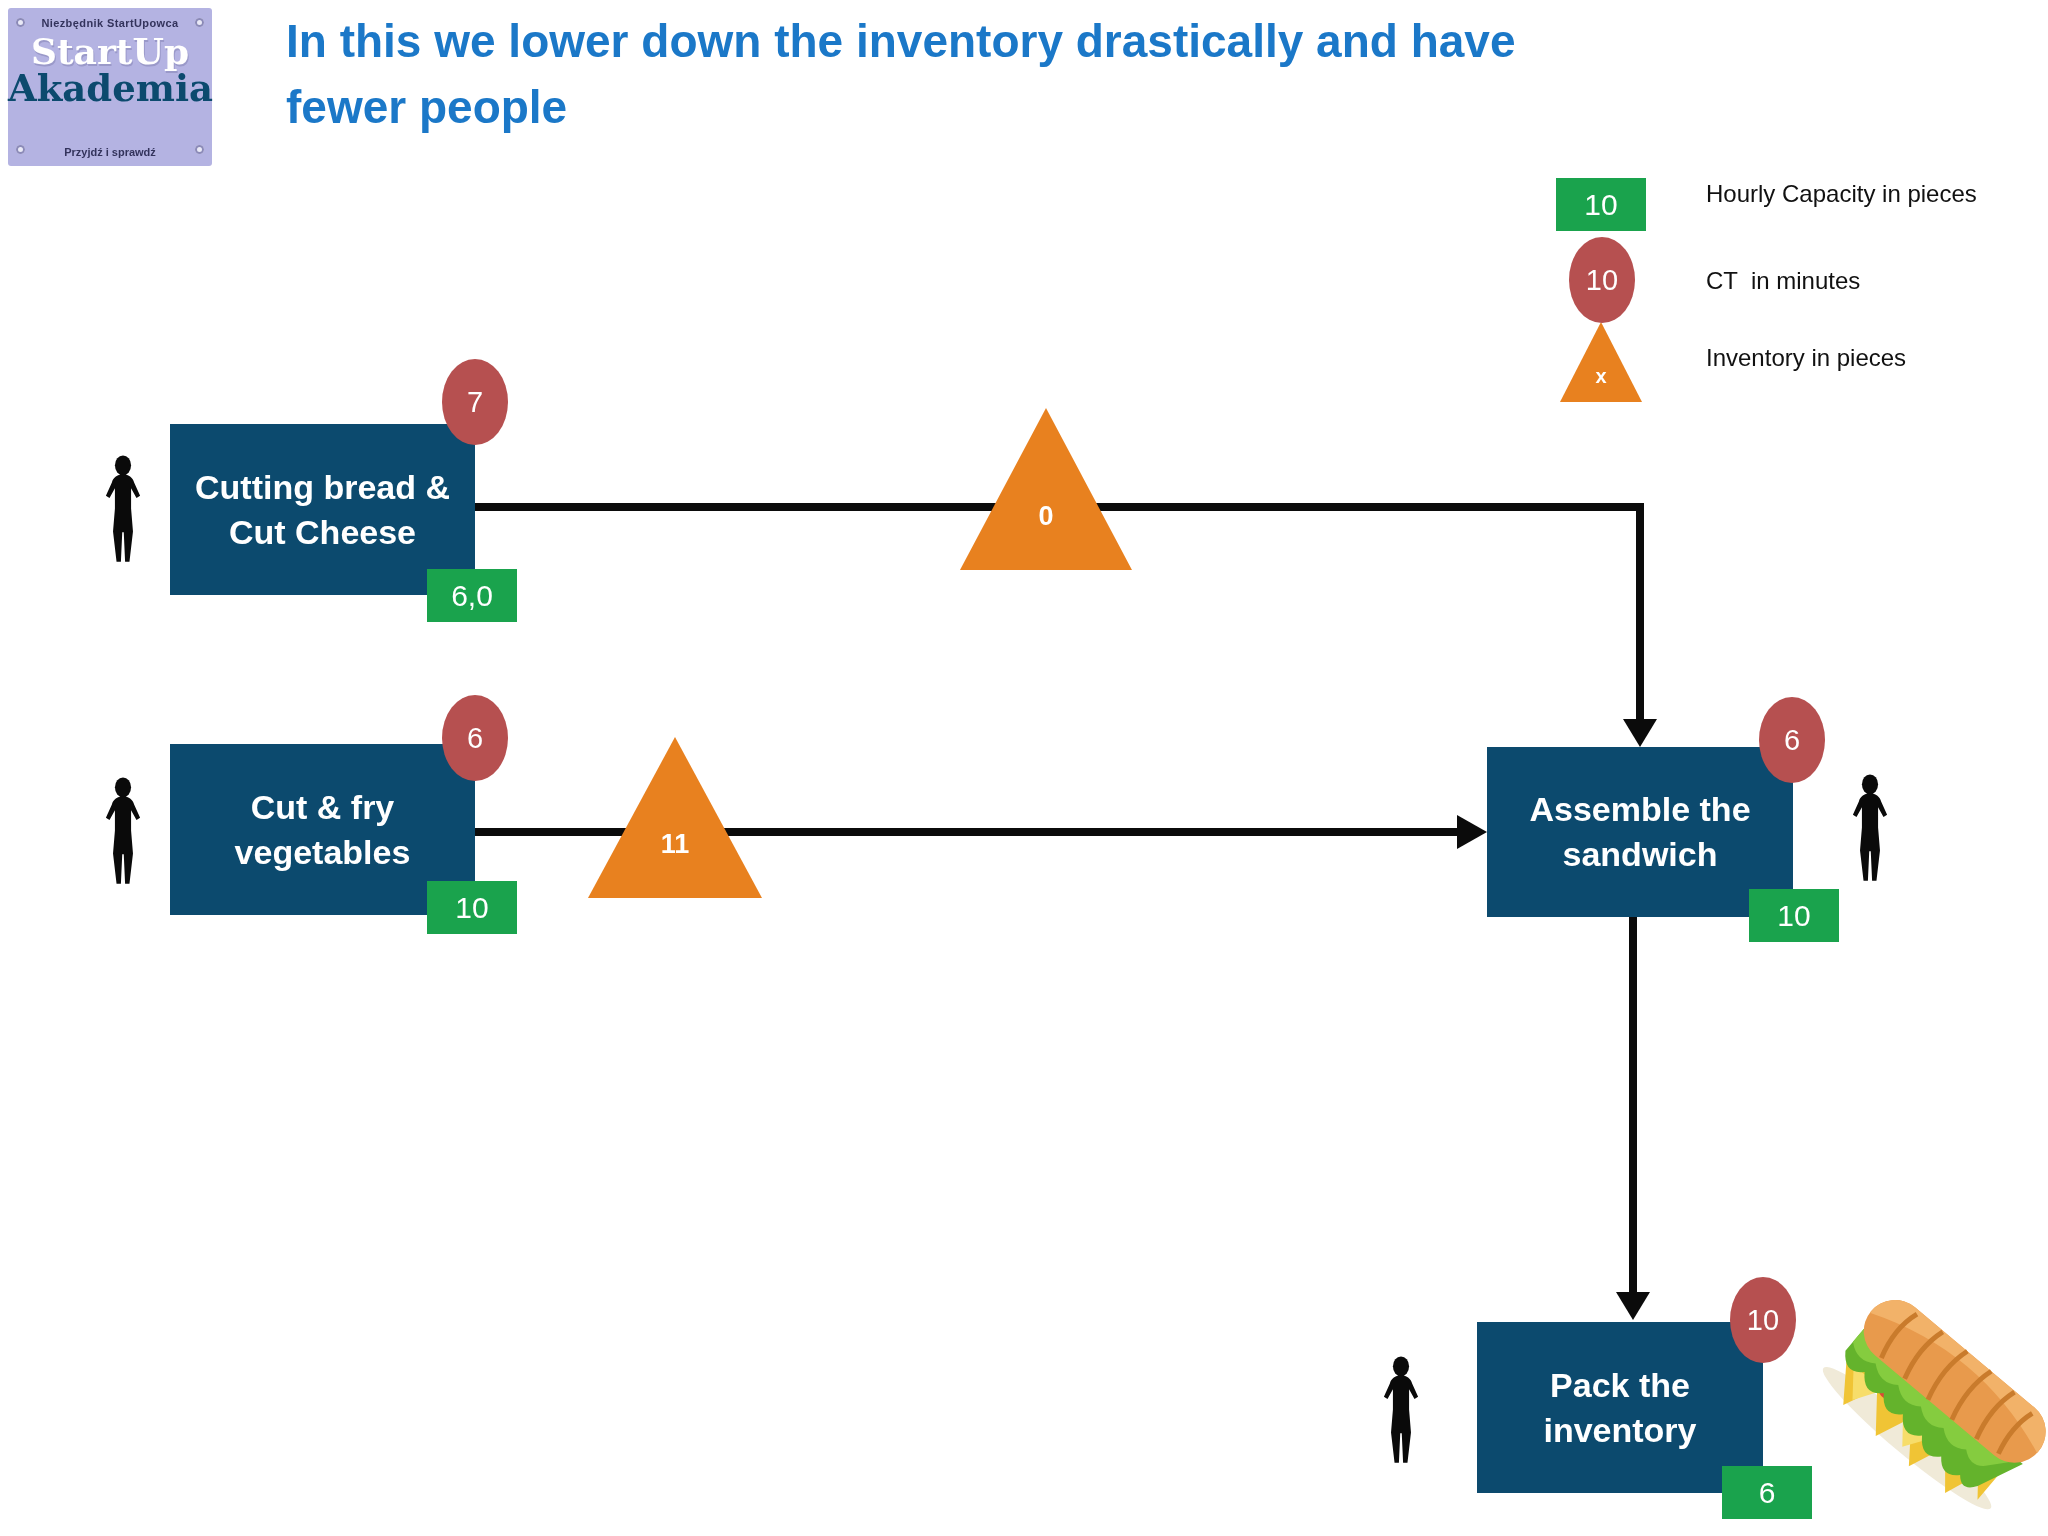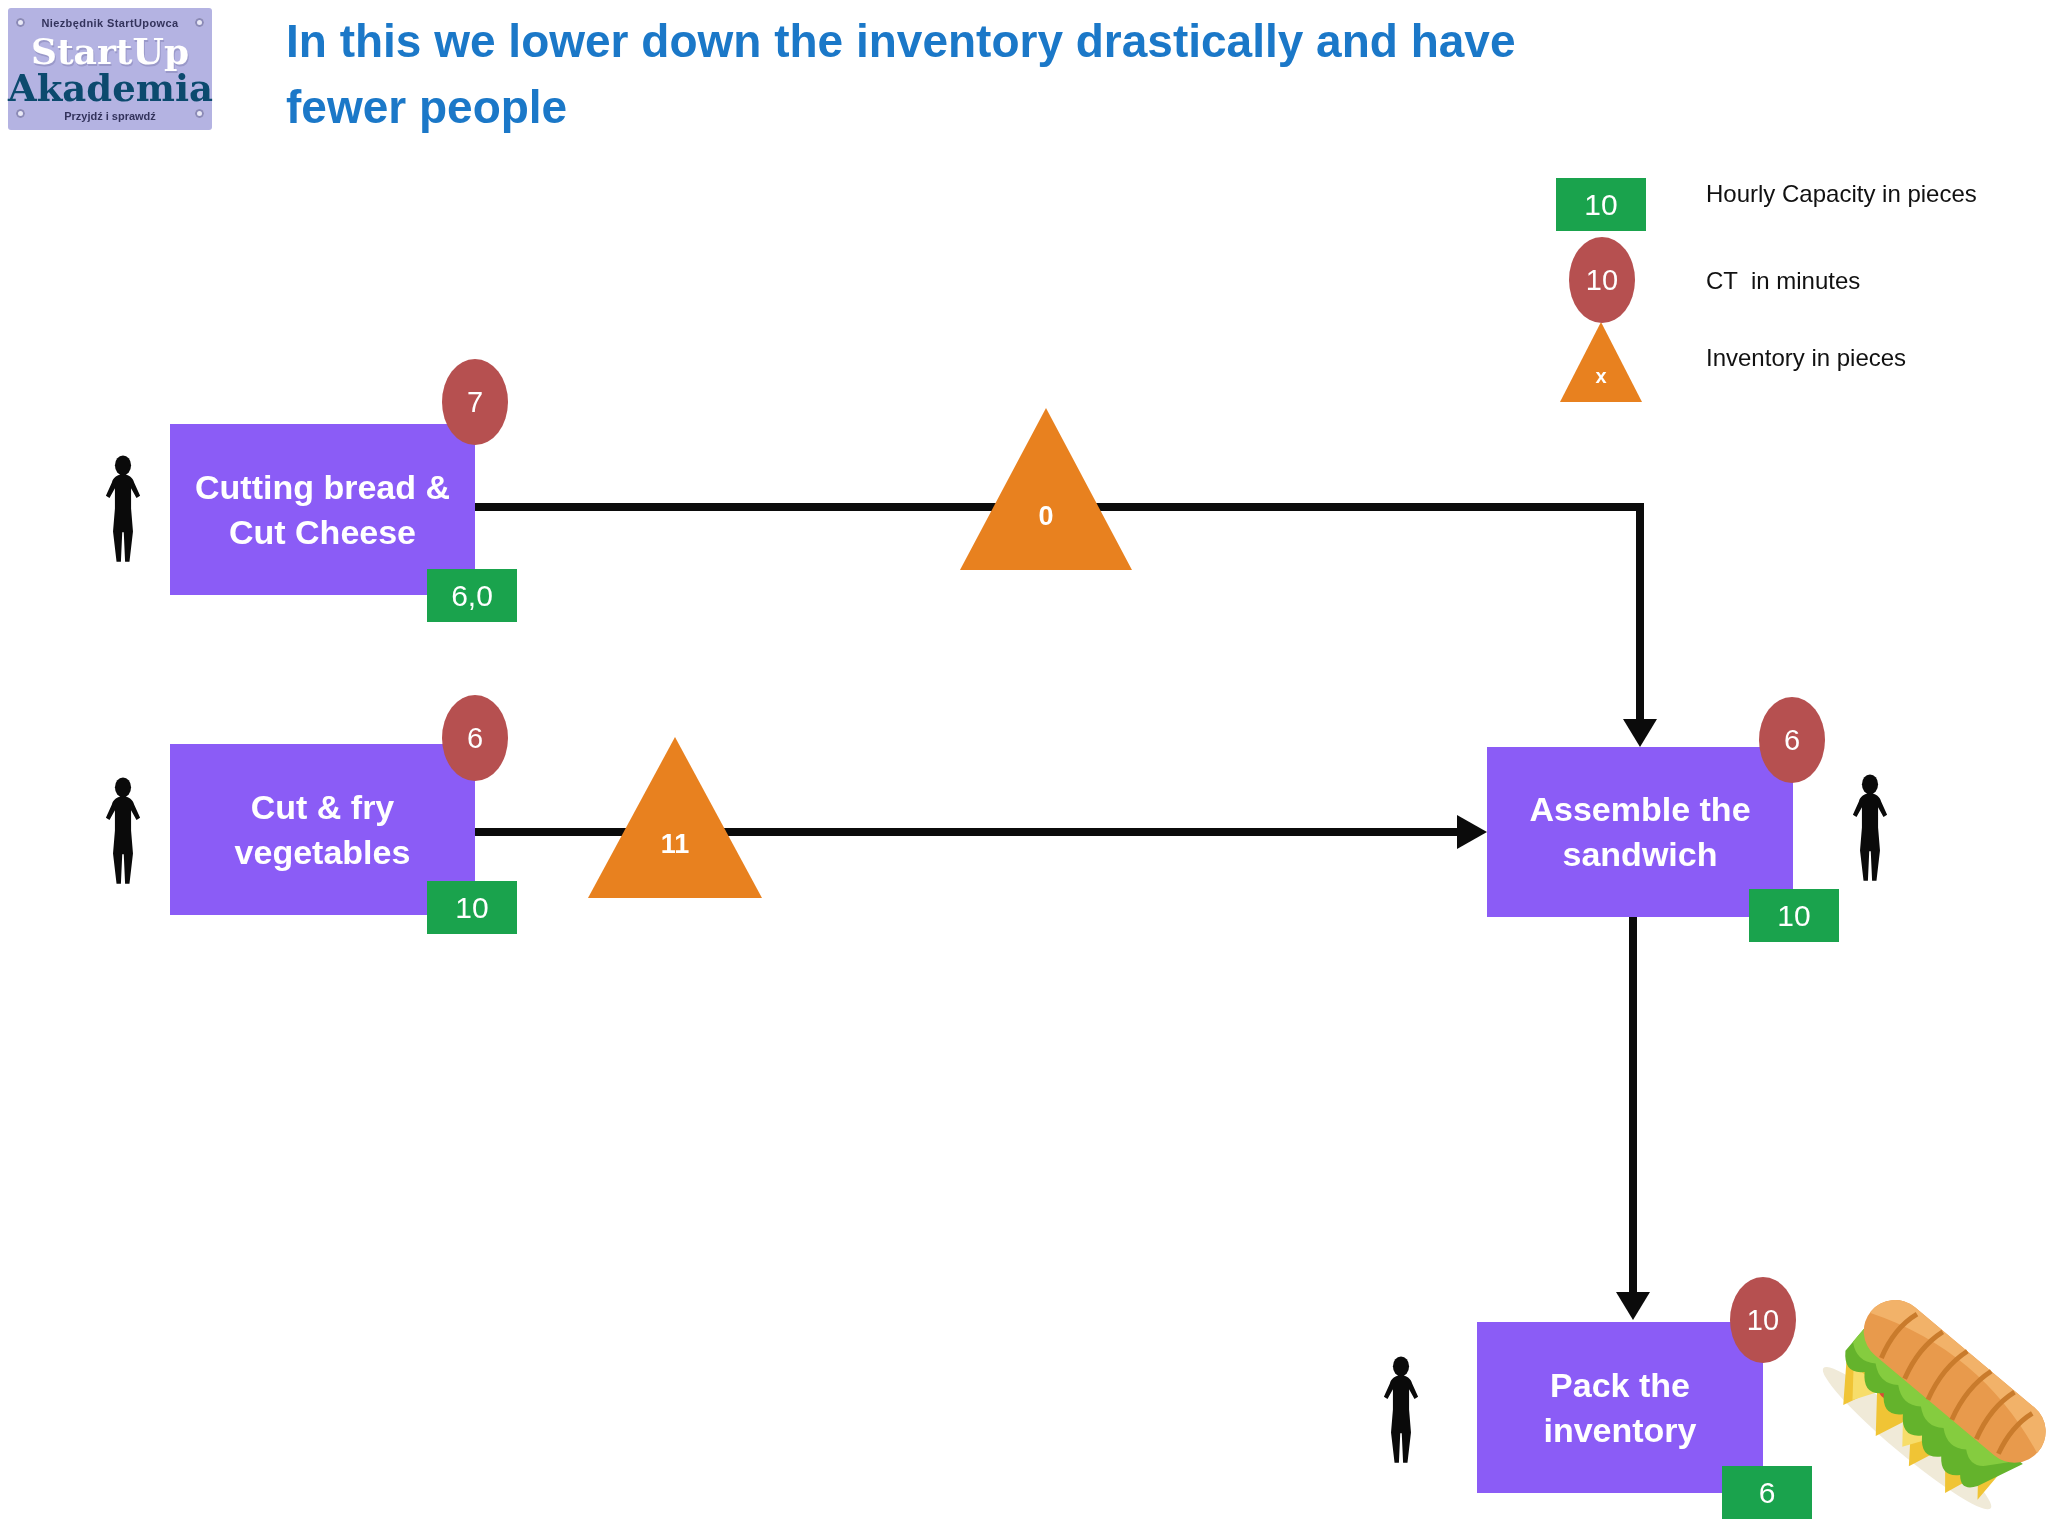--- a/index.html
+++ b/index.html
@@ -1,33 +1,33 @@
 <!DOCTYPE html>
 <html><head>
 <meta charset="utf-8">
 <style>
   html,body{margin:0;padding:0;background:#fff;}
   .canvas{
     position:relative;width:2048px;height:1536px;background:#ffffff;overflow:hidden;
     font-family:"Liberation Sans",sans-serif;
   }
   
-  .logo{position:absolute;left:8px;top:8px;width:204px;height:122px;background:#b4b3e2;border-radius:3px;}
+  .logo{position:absolute;left:8px;top:8px;width:204px;height:158px;background:#b4b3e2;border-radius:3px;}
   .logo .screw{position:absolute;width:9px;height:9px;border-radius:50%;background:#e9e9f6;box-shadow:inset 0 0 0 2px #8b8ab8;}
   .screw.tl{left:8px;top:10px}.screw.tr{right:8px;top:10px}.screw.bl{left:8px;bottom:12px}.screw.br{right:8px;bottom:12px}
   .logo-top{position:absolute;top:9px;left:0;right:0;text-align:center;font-size:11px;font-weight:bold;color:#33335c;letter-spacing:.4px;}
   .logo-startup{position:absolute;top:22px;left:0;right:0;text-align:center;font-family:"DejaVu Serif",serif;font-weight:bold;font-size:36px;color:#ffffff;text-shadow:1px 2px 0 #9a99c9;}
   .logo-akademia{position:absolute;top:58px;left:0;right:0;text-align:center;font-family:"DejaVu Serif",serif;font-weight:bold;font-size:37px;color:#0c4a6e;}
   .logo-bottom{position:absolute;bottom:8px;left:0;right:0;text-align:center;font-size:11px;font-weight:bold;color:#33335c;}
   
   .title{position:absolute;left:238px;top:8px;width:1420px;color:#1b78c8;font-weight:bold;font-size:46px;line-height:66px;margin-left:48px;}
   
   .legend-label{position:absolute;left:1706px;font-size:24px;color:#111;white-space:pre;}
   
-  .node{position:absolute;background:#8b5cf6;color:#fff;font-weight:bold;font-size:34px;line-height:1.32;display:flex;align-items:center;justify-content:center;text-align:center;padding:0 12px;box-sizing:border-box;z-index:2;}
+  .node{position:absolute;background:#0c4a6e;color:#fff;font-weight:bold;font-size:34px;line-height:1.32;display:flex;align-items:center;justify-content:center;text-align:center;padding:0 12px;box-sizing:border-box;z-index:2;}
   .ct{position:absolute;width:66px;height:86px;border-radius:50%;background:#b65050;color:#fff;font-size:29px;display:flex;align-items:center;justify-content:center;z-index:4;}
   .cap{position:absolute;width:90px;height:53px;background:#1aa34d;color:#fff;font-size:30px;display:flex;align-items:center;justify-content:center;z-index:4;}
   .inv{position:absolute;background:#e8811f;clip-path:polygon(50% 0,100% 100%,0 100%);color:#fff;font-weight:bold;font-size:27px;display:flex;align-items:flex-end;justify-content:center;padding-bottom:38px;box-sizing:border-box;z-index:3;}
   .line{position:absolute;background:#0b0b0b;z-index:1;}
   .arr{position:absolute;width:0;height:0;z-index:1;}
   .arr.down{border-left:17px solid transparent;border-right:17px solid transparent;border-top:28px solid #0b0b0b;}
   .arr.right{border-top:17px solid transparent;border-bottom:17px solid transparent;border-left:30px solid #0b0b0b;}
   .person{position:absolute;width:38px;height:110px;fill:#0a0a0a;z-index:5;}
   .sandwich{position:absolute;left:1812px;top:1288px;width:234px;height:248px;z-index:5;}
 </style>

